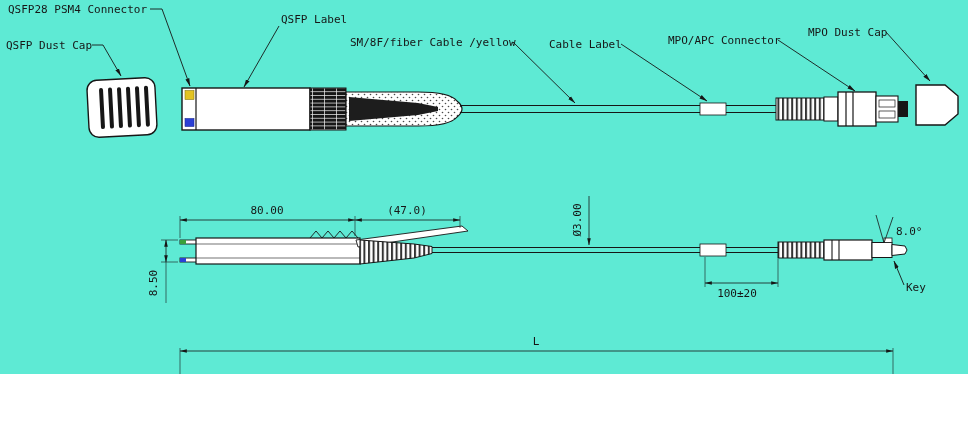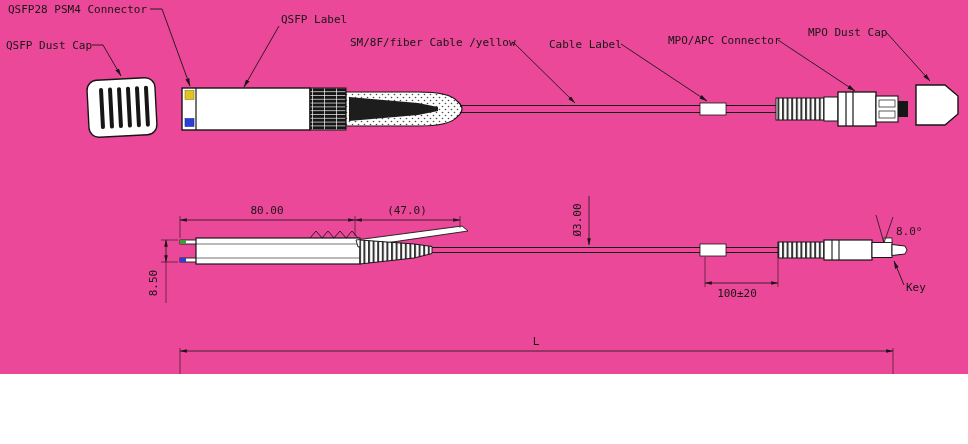--- a/index.html
+++ b/index.html
@@ -1,16 +1,16 @@
 <!DOCTYPE html>
 <html><head>
 <meta charset="utf-8">
 <style>
   html,body{margin:0;padding:0;background:#ffffff;}
-  .stage{position:relative;width:968px;height:374px;background:#ec4899;overflow:hidden;
+  .stage{position:relative;width:968px;height:374px;background:#5eead4;overflow:hidden;
          font-family:"DejaVu Sans Mono", monospace;}
   svg text{font-family:"DejaVu Sans Mono", monospace;font-size:11px;fill:#161616;}
   .leader{stroke:#161616;stroke-width:0.9;fill:none;marker-end:url(#arrow);}
   .ext{stroke:#161616;stroke-width:0.6;fill:none;}
   .dimline{stroke:#161616;stroke-width:0.8;fill:none;marker-start:url(#arrow);marker-end:url(#arrow);}
   .dimline-end{stroke:#161616;stroke-width:0.8;fill:none;marker-end:url(#arrow);}
   .part{stroke:#161616;fill:none;}
 </style>
 </head>
 <body>

